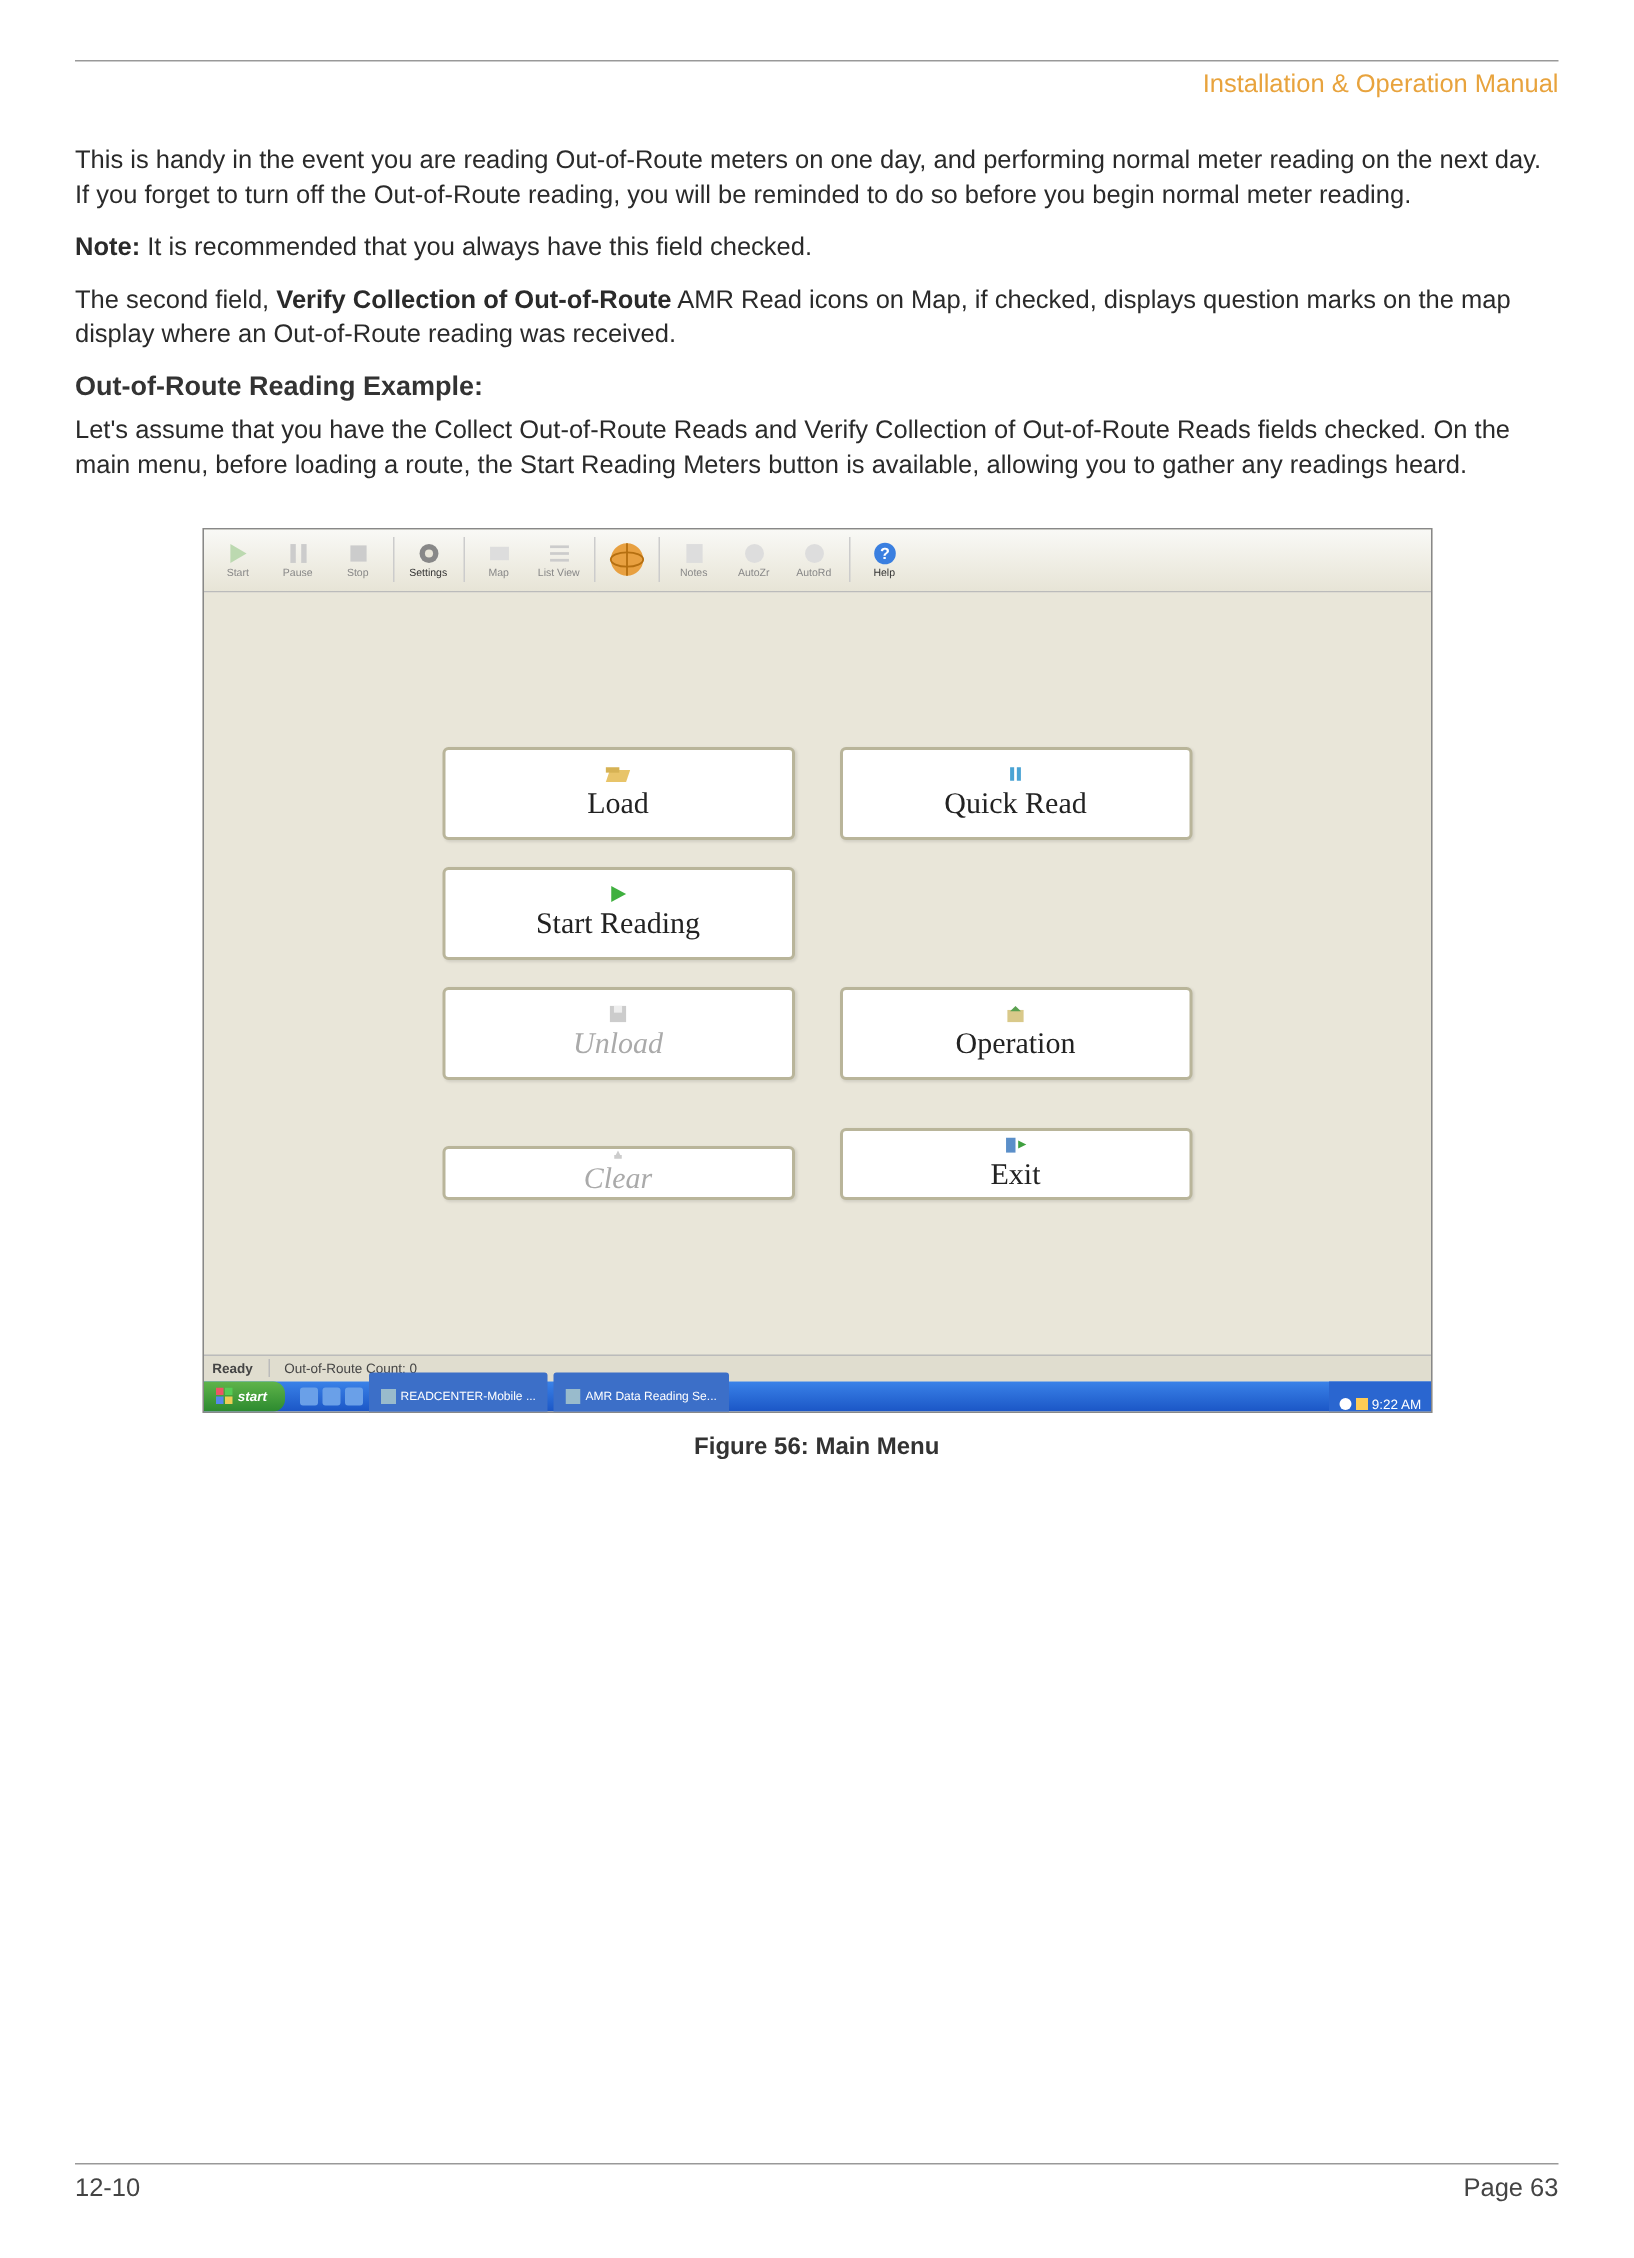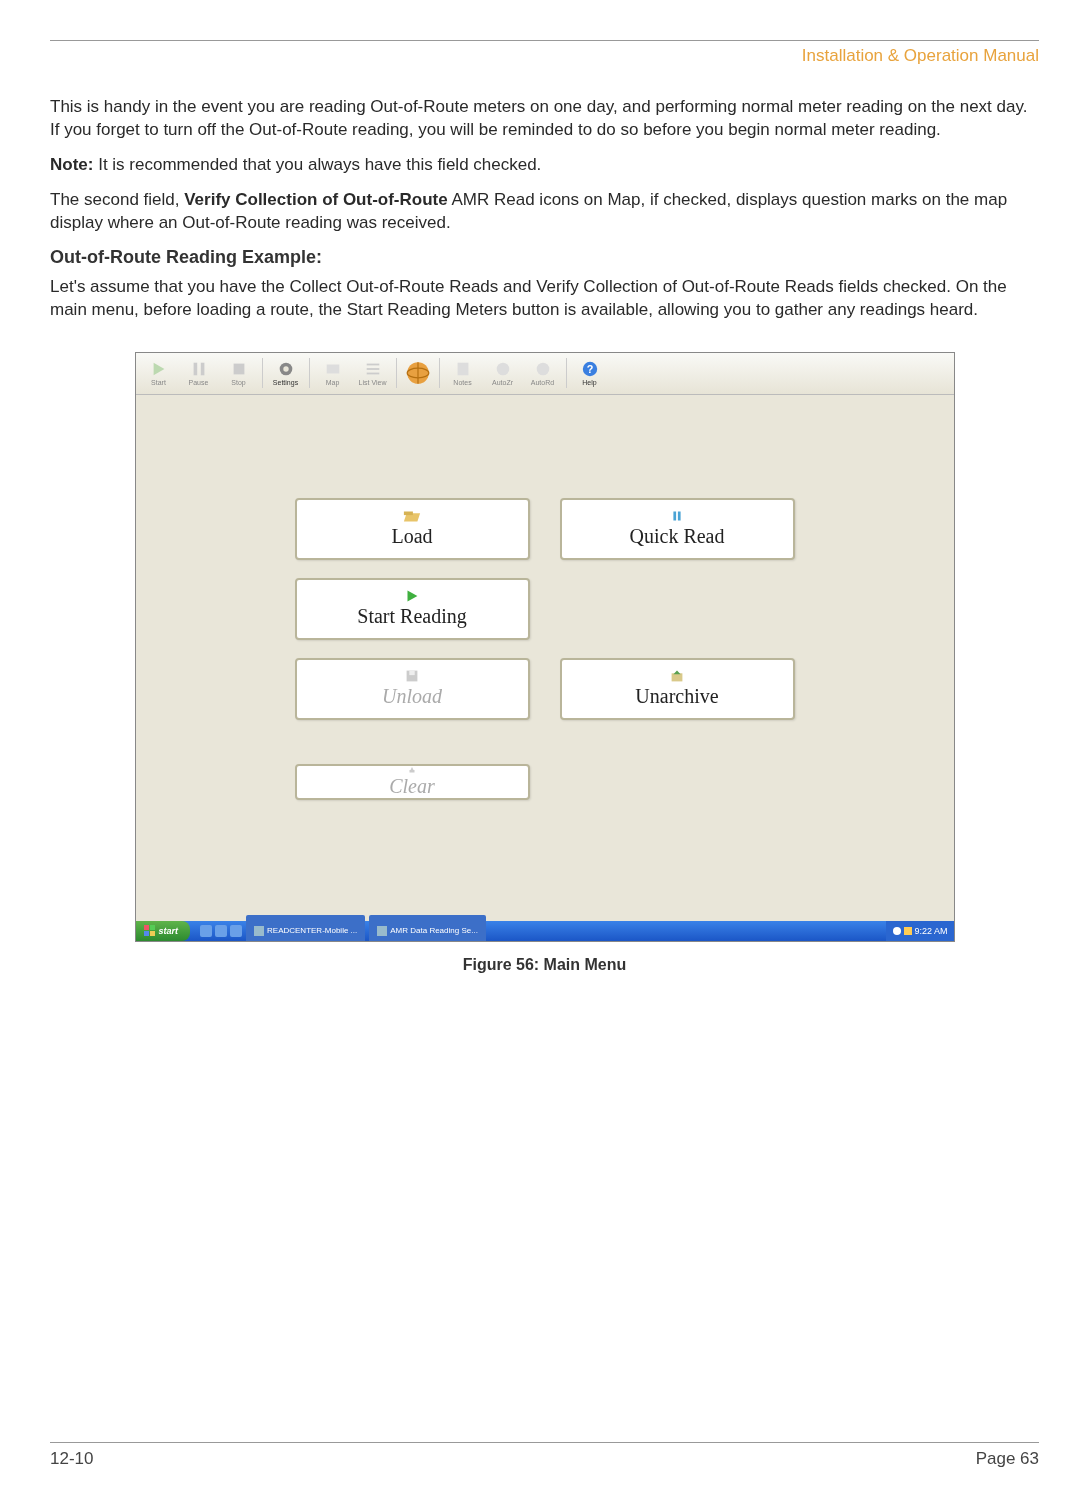--- a/index.html
+++ b/index.html
@@ -149,21 +149,21 @@
       align-items: center;
       border-radius: 2px;
       font-size: 8px;
     }
     .tray {
       margin-left: auto;
       background: #2a66d0;
       height: 100%;
       padding: 0 6px;
       display: flex;
-      align-items: center;
+      align-items: flex-end;
       gap: 1px;
     }
     .figure-caption {
       font-weight: bold;
       font-size: 16px;
       margin-top: 14px;
       text-align: center;
     }
     .footer {
       position: absolute;
@@ -315,32 +315,44 @@
               <rect x="4" y="1" width="12" height="12" fill="#ccc"></rect>
               <rect x="7" y="1" width="6" height="5" fill="#eee"></rect>
             </svg>
           <span>Unload</span>
         </div>
         <div class="app-btn">
           <svg class="app-ic" viewBox="0 0 20 14">
               <rect x="4" y="4" width="12" height="9" fill="#d9c98a"></rect>
               <polygon points="10,1 14,5 6,5" fill="#5aa050"></polygon>
             </svg>
-          <span>Unarchive</span>
+          <span>Operation</span>
         </div>
         <div class="app-btn dis" style="margin-top:26px">
           <svg class="app-ic" viewBox="0 0 20 14">
               <rect x="5" y="8" width="10" height="5" fill="#ccc"></rect>
               <polygon points="10,2 13,8 7,8" fill="#ccc"></polygon>
             </svg>
           <span>Clear</span>
         </div>
+        <div class="app-btn" style="margin-top:14px">
+          <svg class="app-ic" viewBox="0 0 20 14">
+              <rect x="3" y="2" width="7" height="11" fill="#5b8fc9"></rect>
+              <polygon points="12,4 18,7 12,10" fill="#3fa03f"></polygon>
+            </svg>
+          <span>Exit</span>
+        </div>
       </div>
     </div>
 
+    <div class="status-bar">
+      <span style="font-weight:bold">Ready</span>
+      <span style="border-left:1px solid #bbb;height:12px"></span>
+      <span>Out-of-Route Count:  0</span>
+    </div>
 
     <div class="taskbar">
       <div class="start-btn">
         <svg width="12" height="12" viewBox="0 0 12 12" style="margin-right:3px">
             <rect x="0" y="0" width="5" height="5" fill="#e56"></rect>
             <rect x="6" y="0" width="5" height="5" fill="#5c5"></rect>
             <rect x="0" y="6" width="5" height="5" fill="#58e"></rect>
             <rect x="6" y="6" width="5" height="5" fill="#ec5"></rect>
           </svg>
         <span>start</span>

